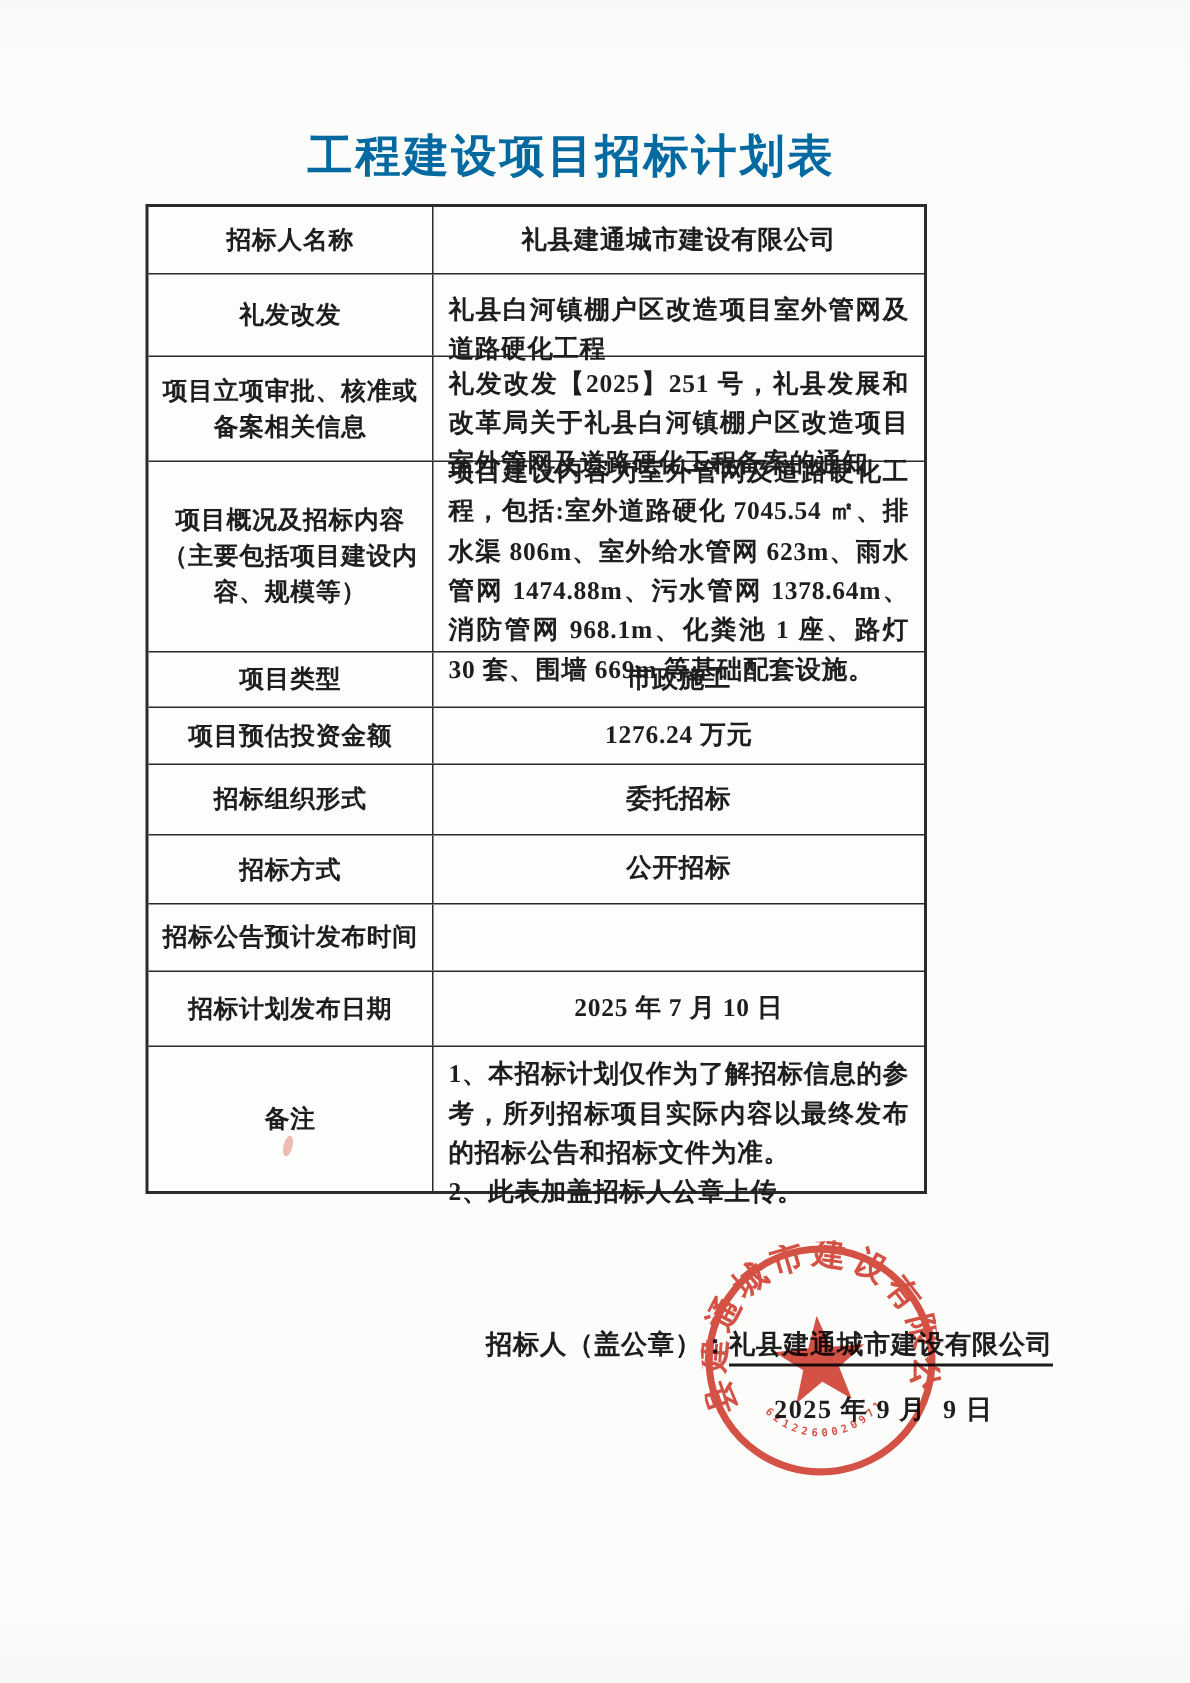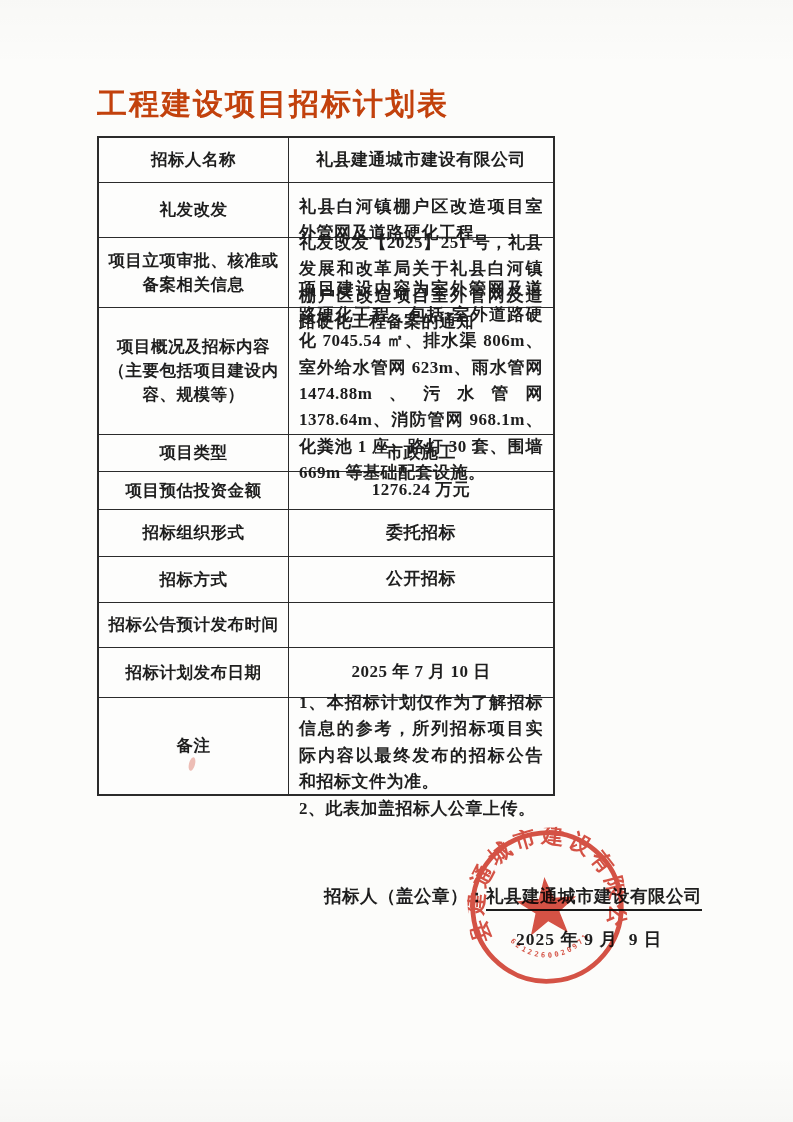--- a/index.html
+++ b/index.html
@@ -11,25 +11,25 @@
     overflow:hidden;
   }
   
   .paper-shade{
     position:absolute;inset:0;
     background:linear-gradient(180deg,rgba(0,0,0,0.015),rgba(0,0,0,0) 6%,rgba(0,0,0,0) 94%,rgba(0,0,0,0.02));
     pointer-events:none;
   }
   .page-title{
     position:absolute;left:97px;top:84px;width:568px;
-    font-size:30px;font-weight:bold;letter-spacing:2px;
-    color:#c2410c;
+    text-align:center;font-size:30px;font-weight:bold;letter-spacing:2px;
+    color:#0369a1;
   }
   .doc-table{
-    position:absolute;left:97px;top:136px;width:458px;
+    position:absolute;left:97px;top:136px;width:521px;
     border:2px solid #2b2b2b;box-sizing:border-box;
     background:rgba(255,255,255,0.4);
     font-family:Liberation Serif, serif;
   }
   .tr{display:flex;box-sizing:border-box;border-top:1.5px solid #2b2b2b;}
   .tr:first-child{border-top:none;}
   .td{box-sizing:border-box;}
   .td.label{
     width:190px;flex:0 0 190px;border-right:1.5px solid #2b2b2b;
     display:flex;align-items:center;justify-content:center;

